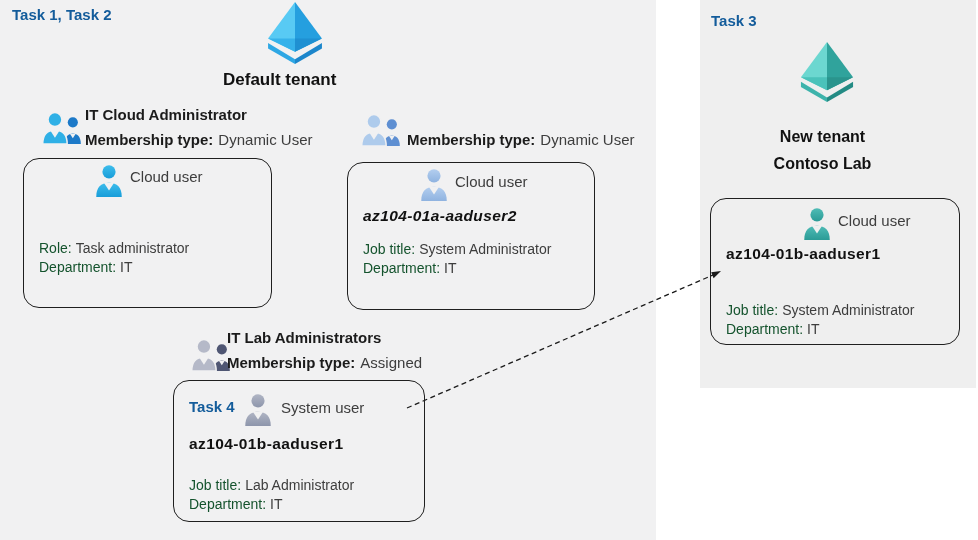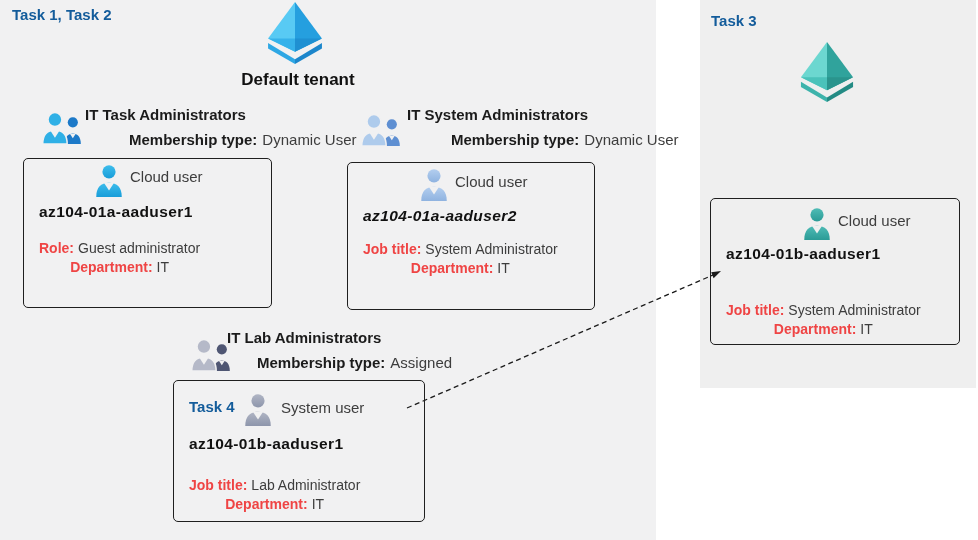--- a/index.html
+++ b/index.html
@@ -5,33 +5,33 @@
   html,body{margin:0;padding:0;background:#ffffff;}
   .canvas{
     position:relative;width:978px;height:540px;overflow:hidden;
     font-family:"Liberation Sans",sans-serif;background:#ffffff;
     color:#161616;
   }
   .left-region{position:absolute;left:0;top:0;width:656px;height:540px;background:#F1F1F2;}
   .right-panel{position:absolute;left:700px;top:0;width:276px;height:388px;background:#EFEFEF;}
   .abs{position:absolute;}
   .task-label{font-size:15px;font-weight:700;color:#135C9B;white-space:nowrap;}
-  .tenant-title{font-size:17px;font-weight:700;color:#111;text-align:center;white-space:nowrap;}
+  .tenant-title{font-size:17px;font-weight:700;color:#111;white-space:nowrap;}
   .new-tenant-title{font-size:16px;font-weight:700;color:#111;text-align:center;line-height:27px;white-space:nowrap;}
   .group-title{font-size:15px;font-weight:700;color:#1b1b1b;white-space:nowrap;}
-  .member-line{font-size:15px;color:#3d3d3d;white-space:nowrap;margin-left:44px;}
+  .member-line{font-size:15px;color:#3d3d3d;white-space:nowrap;}
   .member-line .lbl{font-weight:700;color:#1b1b1b;margin-right:5px;}
   .user-card{
-    position:absolute;border:1.4px solid #1f1f1f;border-radius:5px;
-    background:transparent;box-sizing:border-box;text-align:center;
+    position:absolute;border:1.4px solid #1f1f1f;border-radius:16px;
+    background:transparent;box-sizing:border-box;
   }
   .type-label{font-size:15px;color:#3d3d3d;white-space:nowrap;}
   .user-name{font-size:15.5px;font-weight:700;letter-spacing:.4px;color:#111;white-space:nowrap;}
   .attrs{font-size:14px;line-height:19px;color:#3d3d3d;}
-  .attr .lbl{font-weight:700;color:#ef4444;margin-right:4px;}
+  .attr .lbl{font-weight:400;color:#14532d;margin-right:4px;}
   .attr{white-space:nowrap;}
   svg{display:block;}
 </style>
 </head>
 <body>
 
 <div class="canvas">
 
   <div class="left-region"></div>
   <div class="right-panel"></div>
@@ -54,54 +54,52 @@
   <div class="abs tenant-title" style="left:223px;top:70px;width:150px;">Default tenant</div>
 
   <svg class="abs" style="left:42px;top:112px;" width="40" height="32" viewBox="0 0 42 34">
     <circle cx="32.5" cy="11" r="5.4" fill="#1C79C8"></circle>
     <path d="M24,34 C24,26.5 27.5,22.8 32.5,22.8 C37.5,22.8 41,26.5 41,34 Z" fill="#1C79C8"></path>
     <polygon points="29.4,23 35.6,23 32.5,28" fill="#F1F1F2"></polygon>
     <circle cx="13.5" cy="8" r="7.4" fill="#2FB0E6" stroke="#F1F1F2" stroke-width="1.6"></circle>
     <path d="M0.5,34 C0.5,23.5 5.5,19.3 13.5,19.3 C21.5,19.3 26.5,23.5 26.5,34 Z" fill="#2FB0E6" stroke="#F1F1F2" stroke-width="1.6"></path>
     <polygon points="8.7,20 18.3,20 13.5,27.3" fill="#F1F1F2"></polygon>
   </svg>
-  <div class="abs group-title" style="left:85px;top:106px;">IT Task Administrators</div>
+  <div class="abs group-title" style="left:85px;top:106px;">IT Cloud Administrator</div>
   <div class="abs member-line" style="left:85px;top:131px;">
     <span class="lbl">Membership type:</span><span>Dynamic User</span>
   </div>
 
   <div class="user-card" style="left:23px;top:158px;width:249px;height:150px;">
     <svg class="abs" style="left:71px;top:5px;" width="28" height="33" viewBox="0 0 34 40">
       <defs>
           <linearGradient id="gu1" x1="0" y1="0" x2="0" y2="1">
         <stop offset="0" stop-color="#3DBDEC"></stop>
             <stop offset="1" stop-color="#189DD9"></stop>
           </linearGradient>
         </defs>
       <circle cx="17" cy="9.5" r="8" fill="url(#gu1)"></circle>
       <path d="M1.5,40 C1.5,28.5 7,22.8 17,22.8 C27,22.8 32.5,28.5 32.5,40 Z" fill="url(#gu1)"></path>
       <polygon points="11,23 23,23 17,32" fill="#F1F1F2"></polygon>
     </svg>
     <div class="abs type-label" style="left:106px;top:9px;">Cloud user</div>
-    <div class="abs user-name" style="left:15px;top:44px;">az104-01a-aaduser1</div>
     <div class="abs attrs" style="left:15px;top:80px;">
-      <div class="attr"><span class="lbl">Role:</span><span>Guest administrator</span></div>
+      <div class="attr"><span class="lbl">Role:</span><span>Task administrator</span></div>
       <div class="attr"><span class="lbl">Department:</span><span>IT</span></div>
     </div>
   </div>
 
   <svg class="abs" style="left:361px;top:114px;" width="40" height="32" viewBox="0 0 42 34">
     <circle cx="32.5" cy="11" r="5.4" fill="#5E8FD2"></circle>
     <path d="M24,34 C24,26.5 27.5,22.8 32.5,22.8 C37.5,22.8 41,26.5 41,34 Z" fill="#5E8FD2"></path>
     <polygon points="29.4,23 35.6,23 32.5,28" fill="#F1F1F2"></polygon>
     <circle cx="13.5" cy="8" r="7.4" fill="#AECBEC" stroke="#F1F1F2" stroke-width="1.6"></circle>
     <path d="M0.5,34 C0.5,23.5 5.5,19.3 13.5,19.3 C21.5,19.3 26.5,23.5 26.5,34 Z" fill="#AECBEC" stroke="#F1F1F2" stroke-width="1.6"></path>
     <polygon points="8.7,20 18.3,20 13.5,27.3" fill="#F1F1F2"></polygon>
   </svg>
-  <div class="abs group-title" style="left:407px;top:106px;">IT System Administrators</div>
   <div class="abs member-line" style="left:407px;top:131px;">
     <span class="lbl">Membership type:</span><span>Dynamic User</span>
   </div>
 
   <div class="user-card" style="left:347px;top:162px;width:248px;height:148px;">
     <svg class="abs" style="left:72px;top:5px;" width="28" height="33" viewBox="0 0 34 40">
       <defs>
           <linearGradient id="gu2" x1="0" y1="0" x2="0" y2="1">
         <stop offset="0" stop-color="#B3CEEF"></stop>
             <stop offset="1" stop-color="#8FB3E0"></stop>
@@ -121,21 +119,21 @@
 
   <svg class="abs" style="left:191px;top:339px;" width="40" height="32" viewBox="0 0 42 34">
     <circle cx="32.5" cy="11" r="5.4" fill="#4F5673"></circle>
     <path d="M24,34 C24,26.5 27.5,22.8 32.5,22.8 C37.5,22.8 41,26.5 41,34 Z" fill="#4F5673"></path>
     <polygon points="29.4,23 35.6,23 32.5,28" fill="#F1F1F2"></polygon>
     <circle cx="13.5" cy="8" r="7.4" fill="#B5B9C8" stroke="#F1F1F2" stroke-width="1.6"></circle>
     <path d="M0.5,34 C0.5,23.5 5.5,19.3 13.5,19.3 C21.5,19.3 26.5,23.5 26.5,34 Z" fill="#B5B9C8" stroke="#F1F1F2" stroke-width="1.6"></path>
     <polygon points="8.7,20 18.3,20 13.5,27.3" fill="#F1F1F2"></polygon>
   </svg>
   <div class="abs group-title" style="left:227px;top:329px;">IT Lab Administrators</div>
-  <div class="abs member-line" style="left:213px;top:354px;">
+  <div class="abs member-line" style="left:227px;top:354px;">
     <span class="lbl">Membership type:</span><span>Assigned</span>
   </div>
 
   <div class="user-card" style="left:173px;top:380px;width:252px;height:142px;">
     <div class="abs task-label" style="left:15px;top:17px;">Task 4</div>
     <svg class="abs" style="left:70px;top:12px;" width="28" height="33" viewBox="0 0 34 40">
       <defs>
           <linearGradient id="gu3" x1="0" y1="0" x2="0" y2="1">
         <stop offset="0" stop-color="#B0B5C4"></stop>
             <stop offset="1" stop-color="#8D95AB"></stop>
@@ -156,20 +154,24 @@
   <div class="abs task-label" style="left:711px;top:12px;">Task 3</div>
 
   <svg class="abs" style="left:793px;top:42px;" width="68" height="60" viewBox="0 0 96 92">
     <polygon points="48,0 8,54 48,74" fill="#6CD7D0"></polygon>
     <polygon points="48,0 88,54 48,74" fill="#30A39C"></polygon>
     <polygon points="8,54 48,54 48,74" fill="#4AC2BA"></polygon>
     <polygon points="88,54 48,54 48,74" fill="#2A948D"></polygon>
     <polygon points="8,61 48,85 48,92 8,69" fill="#3DB3AB"></polygon>
     <polygon points="48,85 88,61 88,69 48,92" fill="#238B84"></polygon>
   </svg>
+  <div class="abs new-tenant-title" style="left:745px;top:123px;width:155px;">
+    <div>New tenant</div>
+    <div>Contoso Lab</div>
+  </div>
 
   <div class="user-card" style="left:710px;top:198px;width:250px;height:147px;">
     <svg class="abs" style="left:92px;top:8px;" width="28" height="33" viewBox="0 0 34 40">
       <defs>
           <linearGradient id="gu4" x1="0" y1="0" x2="0" y2="1">
         <stop offset="0" stop-color="#4FBCB6"></stop>
             <stop offset="1" stop-color="#2B9B96"></stop>
           </linearGradient>
         </defs>
       <circle cx="17" cy="9.5" r="8" fill="url(#gu4)"></circle>

